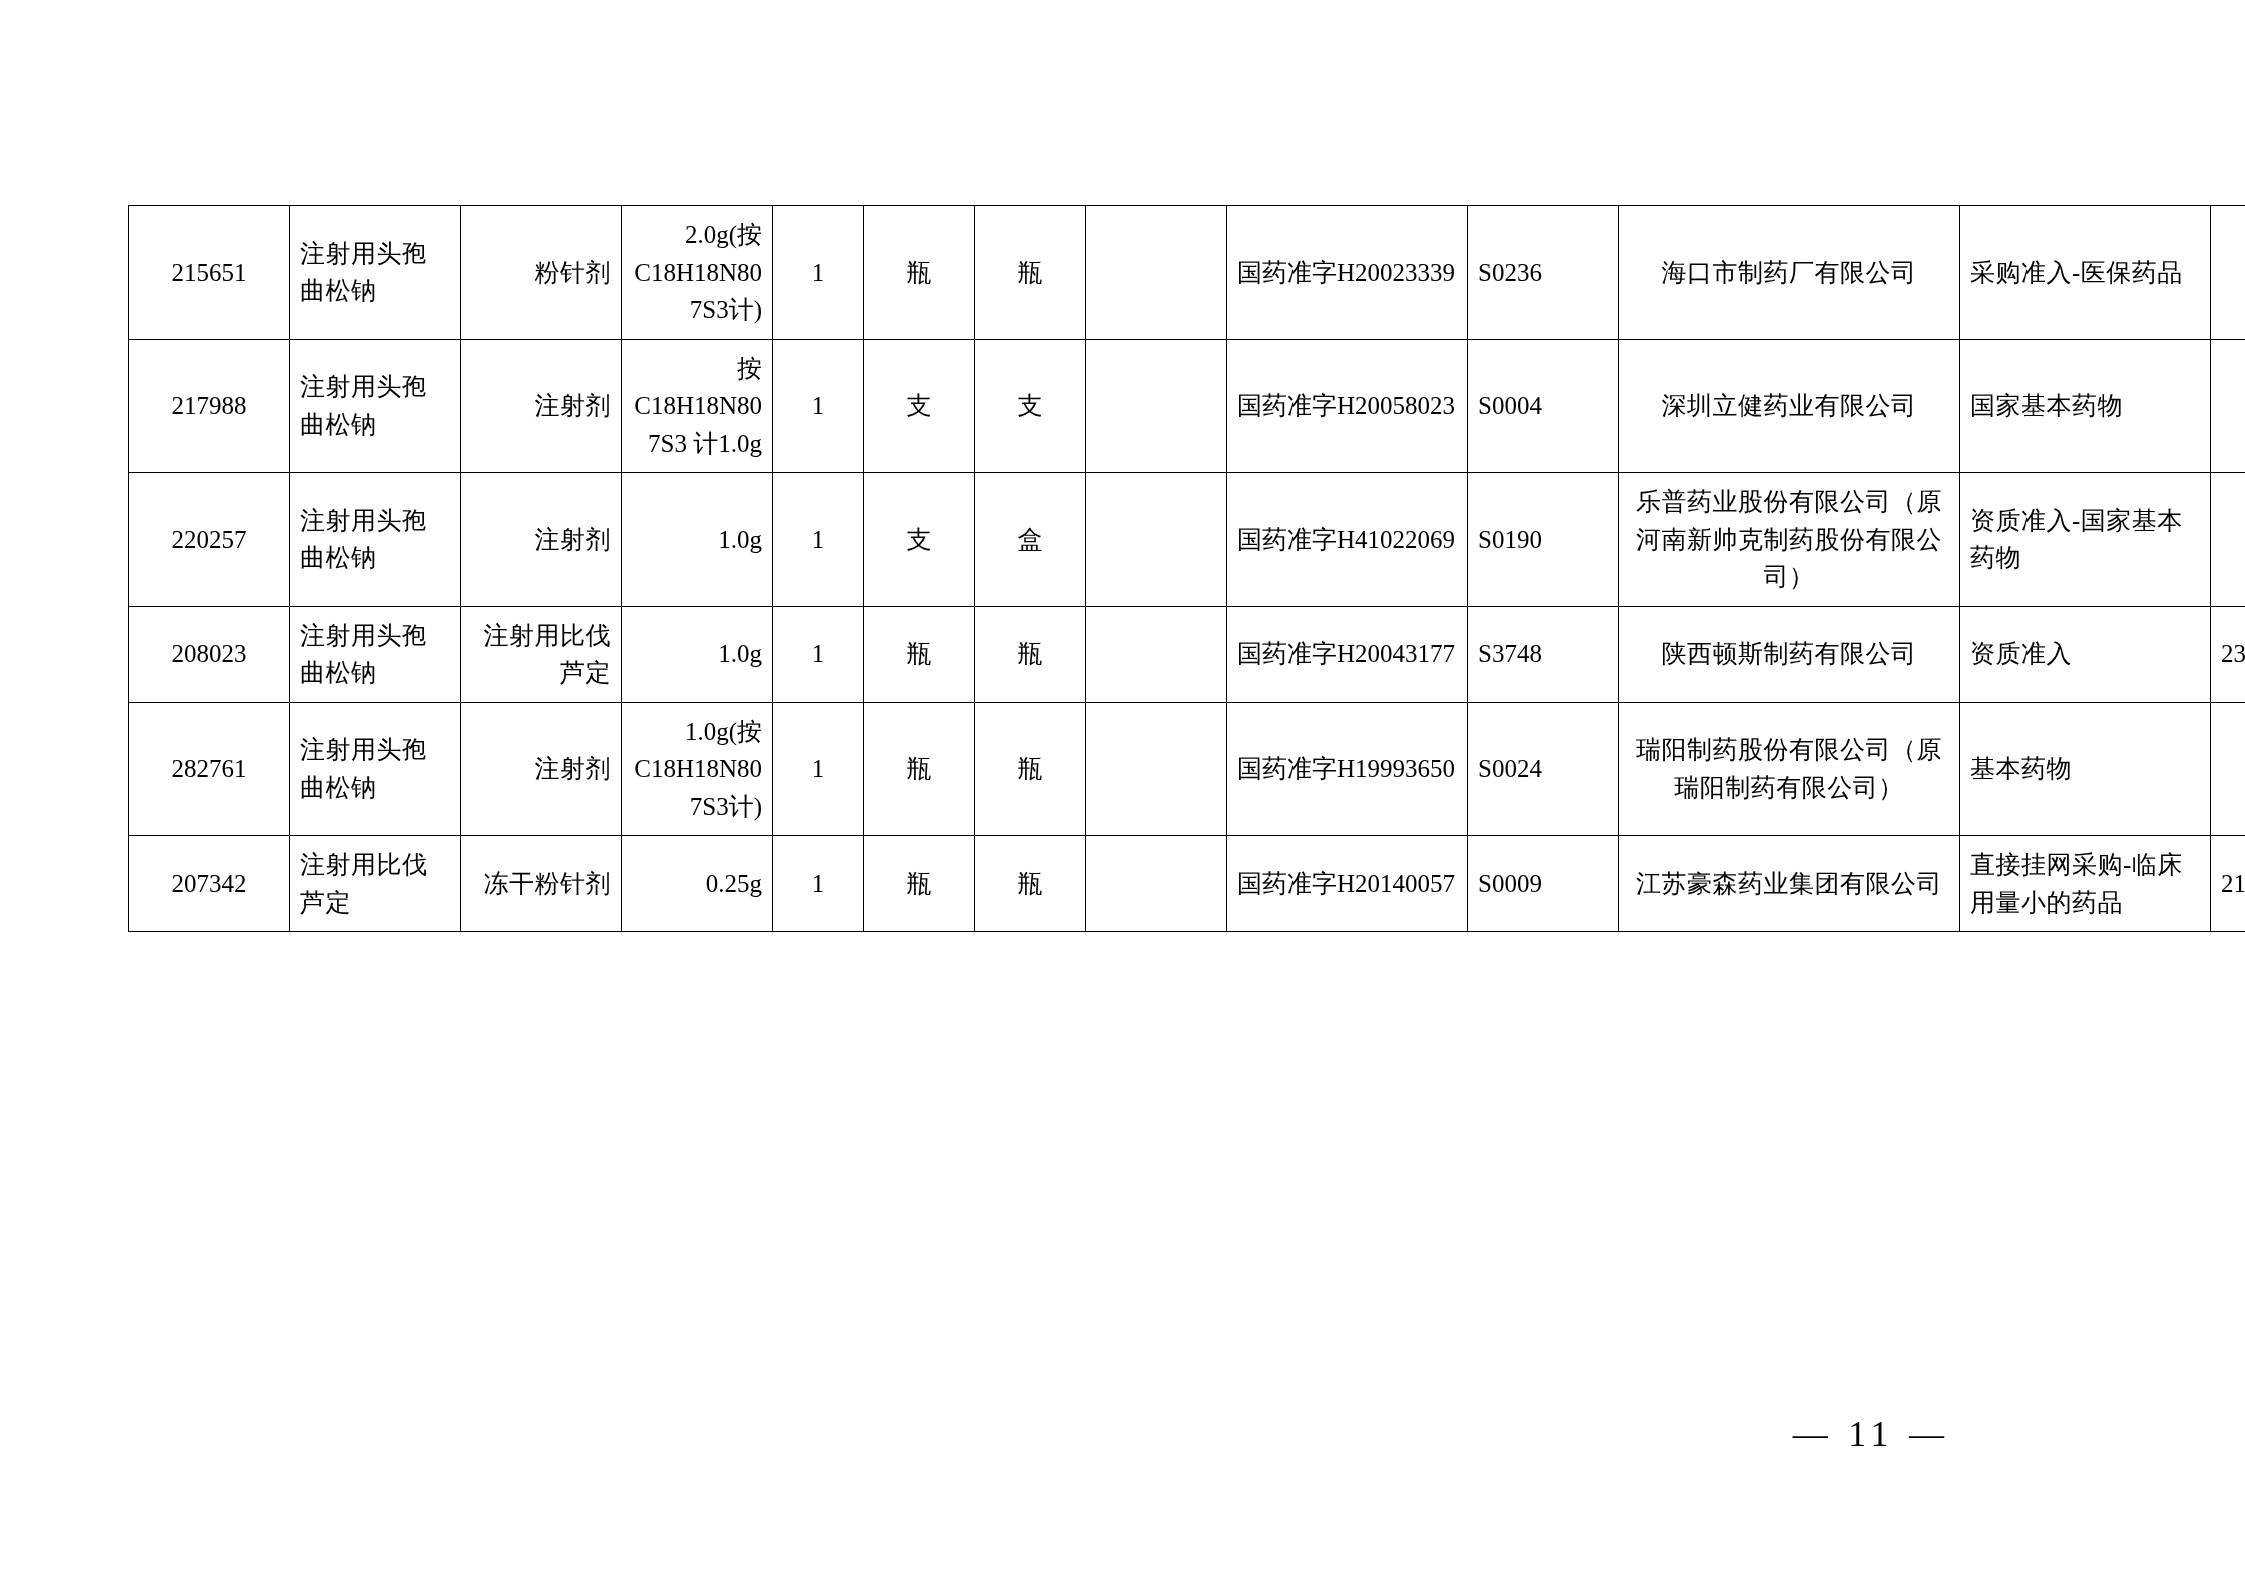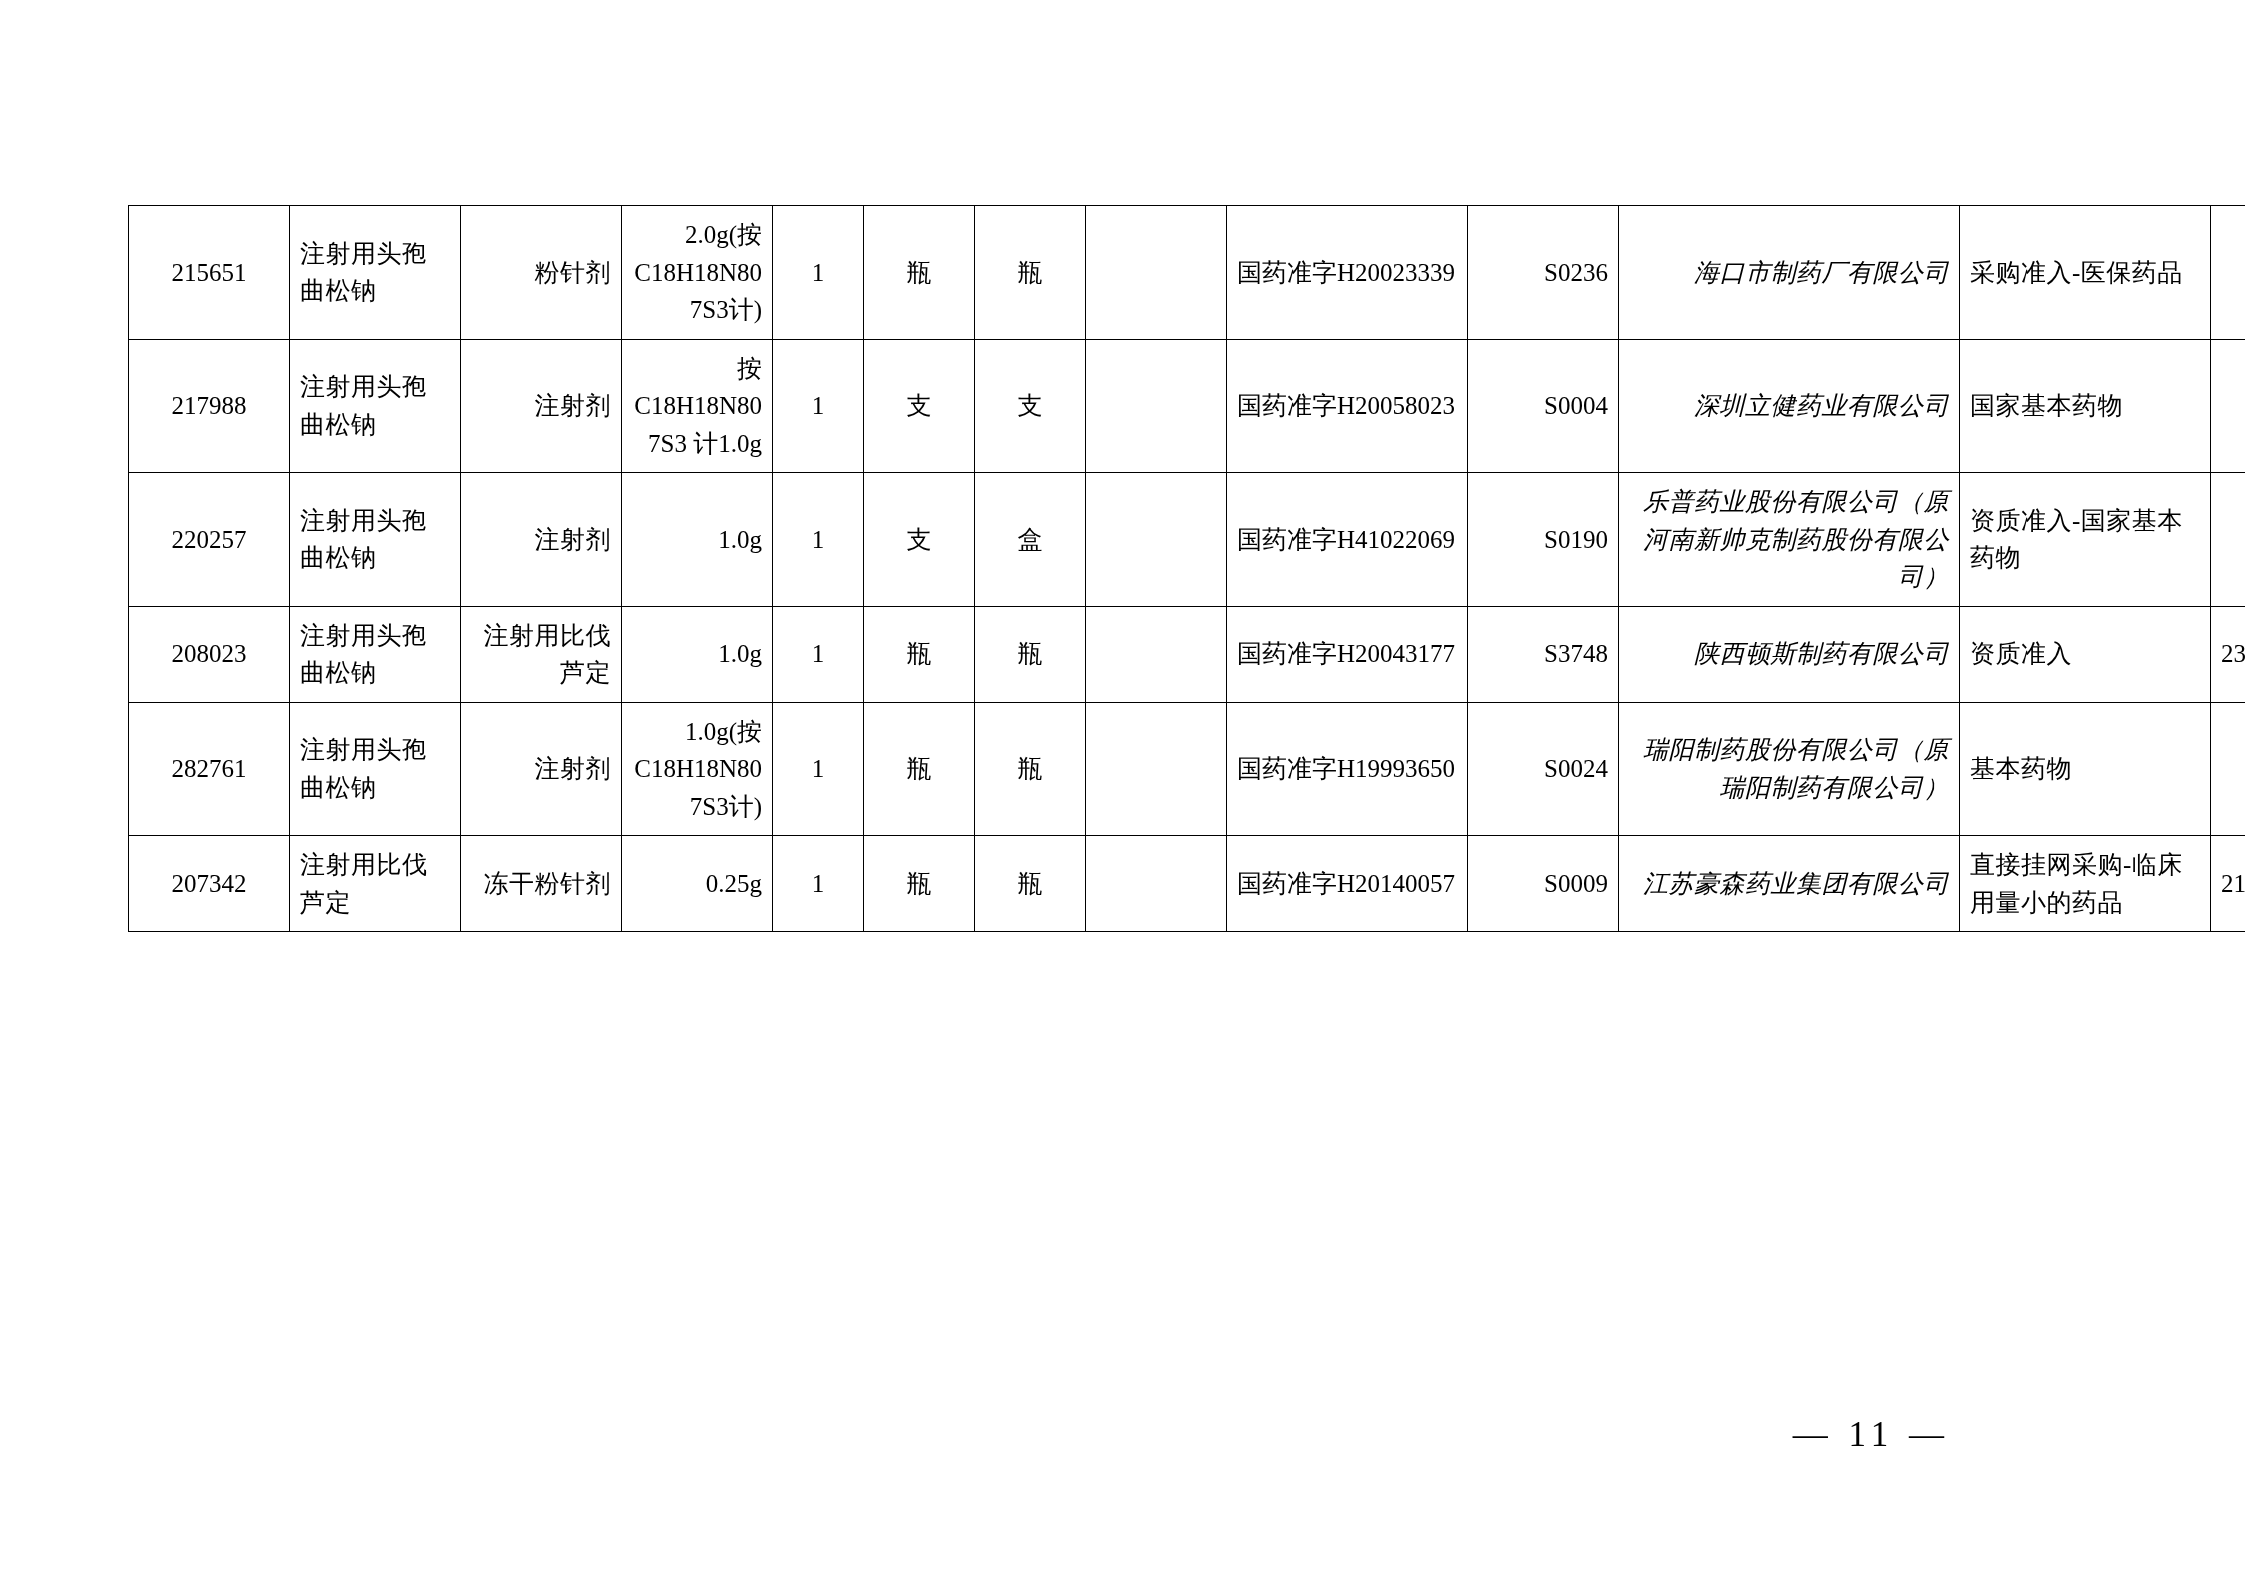--- a/index.html
+++ b/index.html
@@ -41,22 +41,22 @@
   }
   .c-code      { width: 140px; text-align: center; }
   .c-name      { width: 150px; text-align: left; }
   .c-form      { width: 140px; text-align: right; }
   .c-spec      { width: 130px; text-align: right; }
   .c-qty       { width: 70px;  text-align: center; }
   .c-unit1     { width: 90px;  text-align: center; }
   .c-unit2     { width: 90px;  text-align: center; }
   .c-blank     { width: 120px; text-align: center; }
   .c-approval  { width: 220px; text-align: left; }
-  .c-sup       { width: 130px; text-align: right; }
-  .c-company   { width: 320px; text-align: right; font-style: italic; }
+  .c-sup       { width: 130px; text-align: left; }
+  .c-company   { width: 320px; text-align: center; }
   .c-category  { width: 230px; text-align: left; }
   .c-amount    { width: 155px; text-align: left; }
   .nowrap-cn { letter-spacing: 0.5px; }
 
   .page-number {
     position: absolute;
     left: 0;
     top: 1415px;
     width: 1950px;
     text-align: right;

